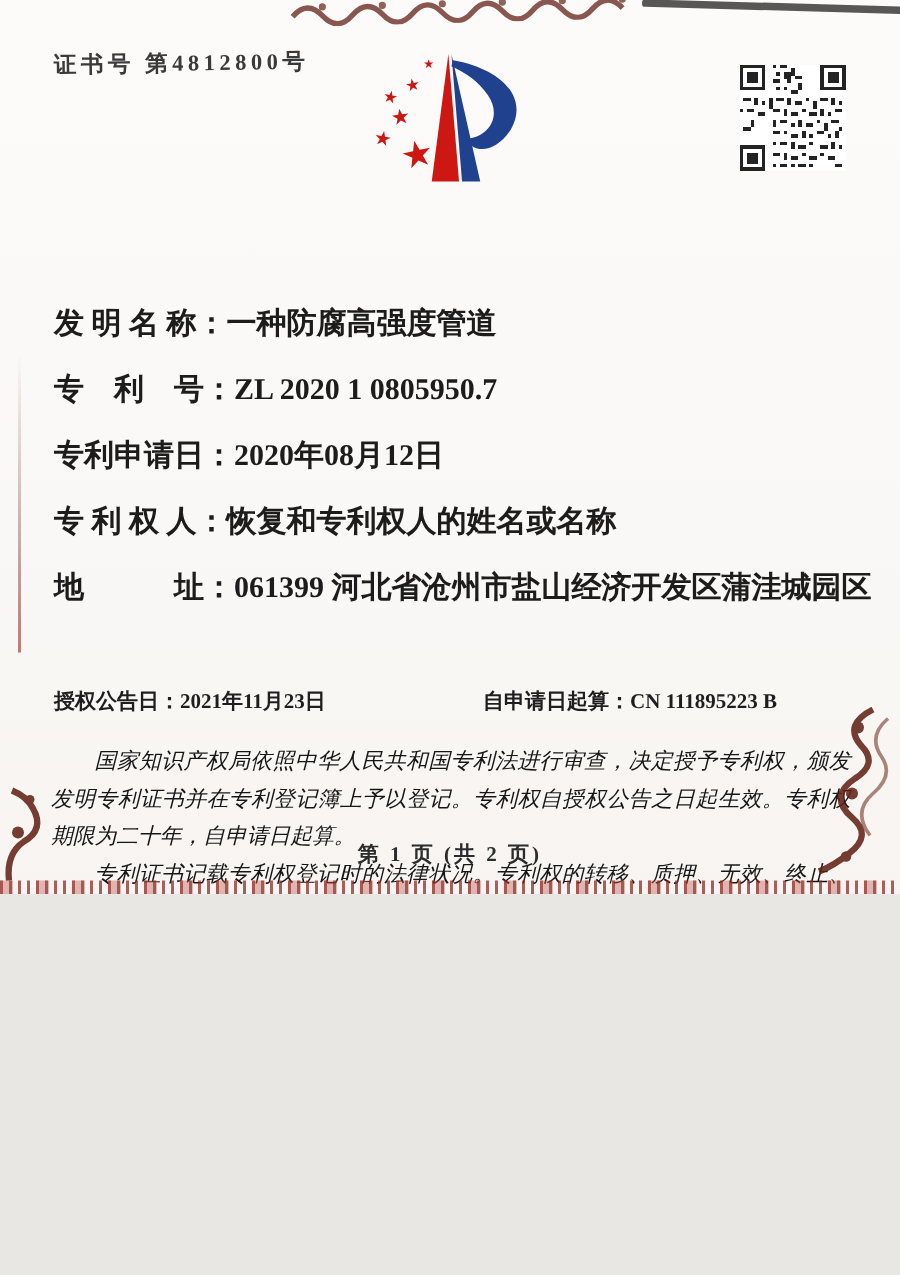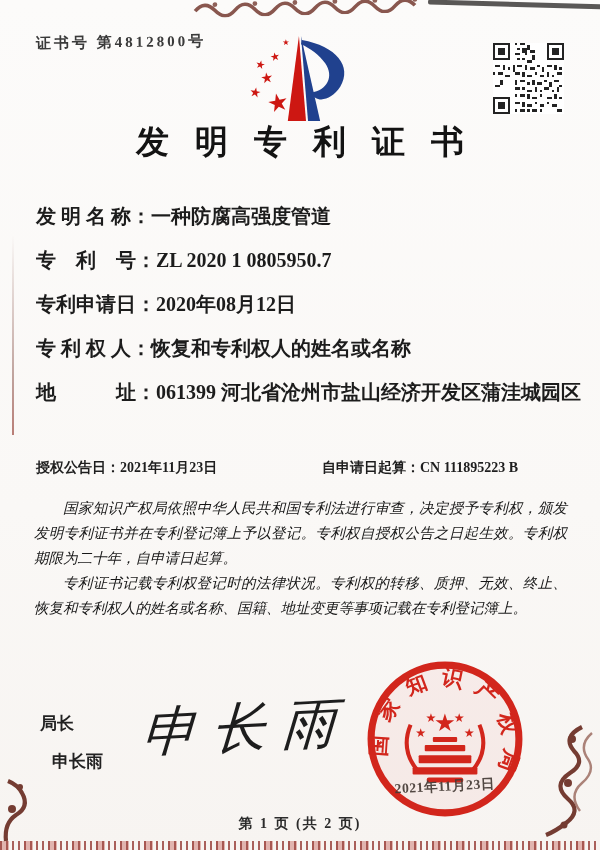--- a/index.html
+++ b/index.html
@@ -1,17 +1,17 @@
 <!DOCTYPE html>
 <html><head>
 <meta charset="utf-8">
 <style>
   html,body{margin:0;padding:0;background:#e9e7e4;}
   .page{
-    position:relative;width:600px;height:850px;margin:0 auto;
+    position:relative;width:600px;height:596px;margin:0 auto;
     background:linear-gradient(180deg,#fcfbfa 0%,#faf8f6 60%,#f7f4f1 100%);
     overflow:hidden;
     font-family:"Liberation Serif","DejaVu Serif",serif;
     color:#1e1e1e;
   }
   
   .top-ornament{position:absolute;top:-2px;left:193px;width:242px;height:17px;transform:rotate(-1.5deg);opacity:.9;}
   .top-right-line{position:absolute;top:2px;right:-6px;width:178px;height:5px;background:#3c3a38;transform:rotate(1.6deg);border-radius:2px;opacity:.85;}
   .left-edge-line{position:absolute;left:12px;top:235px;width:2px;height:200px;
     background:linear-gradient(180deg,rgba(120,60,50,0) 0%,rgba(120,60,50,.45) 70%,rgba(150,60,50,.65) 100%);}
@@ -92,21 +92,20 @@
       </g>
     <g fill="#ffffff">
         <path d="M1,1h5v5h-5z M23,1h5v5h-5z M1,23h5v5h-5z"></path>
       </g>
     <g fill="#232323">
       <path d="M2,2h3v3h-3z M24,2h3v3h-3z M2,24h3v3h-3z"></path>
       <path d="M9,0h1v1h-1z M11,0h2v1h-2z M14,1h1v2h-1z M10,2h1v1h-1z M12,2h2v2h-2z M9,4h2v1h-2z M13,4h1v1h-1z M15,3h2v1h-2z M16,5h1v2h-1z M10,6h1v1h-1z M12,6h1v1h-1z M14,7h2v1h-2z M1,9h2v1h-2z M4,9h1v2h-1z M6,10h1v1h-1z M0,12h1v1h-1z M2,12h2v1h-2z M5,13h2v1h-2z M3,15h1v2h-1z M1,17h2v1h-2z M8,9h1v3h-1z M10,9h2v1h-2z M13,9h1v2h-1z M15,10h2v1h-2z M18,9h1v1h-1z M20,10h1v2h-1z M22,9h2v1h-2z M25,9h1v2h-1z M27,10h1v1h-1z M9,12h2v1h-2z M12,12h1v2h-1z M14,13h2v1h-2z M17,12h1v1h-1z M19,13h2v1h-2z M22,12h1v2h-1z M24,13h1v1h-1z M26,12h2v1h-2z M9,15h1v2h-1z M11,15h2v1h-2z M14,16h1v1h-1z M16,15h1v2h-1z M18,16h2v1h-2z M21,15h1v1h-1z M23,16h1v2h-1z M25,15h2v1h-2z M27,17h1v1h-1z M9,18h2v1h-2z M12,18h1v1h-1z M14,19h2v1h-2z M17,18h1v2h-1z M19,19h1v1h-1z M21,18h2v1h-2z M24,19h1v1h-1z M26,18h1v2h-1z M9,21h1v1h-1z M11,21h2v1h-2z M14,21h1v2h-1z M16,22h2v1h-2z M19,21h1v1h-1z M22,22h2v1h-2z M25,21h1v2h-1z M27,22h1v1h-1z M9,24h2v1h-2z M12,24h1v2h-1z M14,25h2v1h-2z M17,24h1v1h-1z M19,25h2v1h-2z M22,24h1v1h-1z M24,25h2v1h-2z M26,27h2v1h-2z M9,27h1v1h-1z M11,27h2v1h-2z M14,27h1v1h-1z M16,27h2v1h-2z M19,27h1v1h-1z"></path>
     </g>
   </svg>
 
-  <div class="title">发明专利证书</div>
 
   <div class="fields">
     <div class="frow">
       <span class="flabel">发 明 名 称：</span><span>一种防腐高强度管道</span>
     </div>
     <div class="frow">
       <span class="flabel">专　利　号：</span><span>ZL 2020 1 0805950.7</span>
     </div>
     <div class="frow">
       <span class="flabel">专利申请日：</span><span>2020年08月12日</span>

